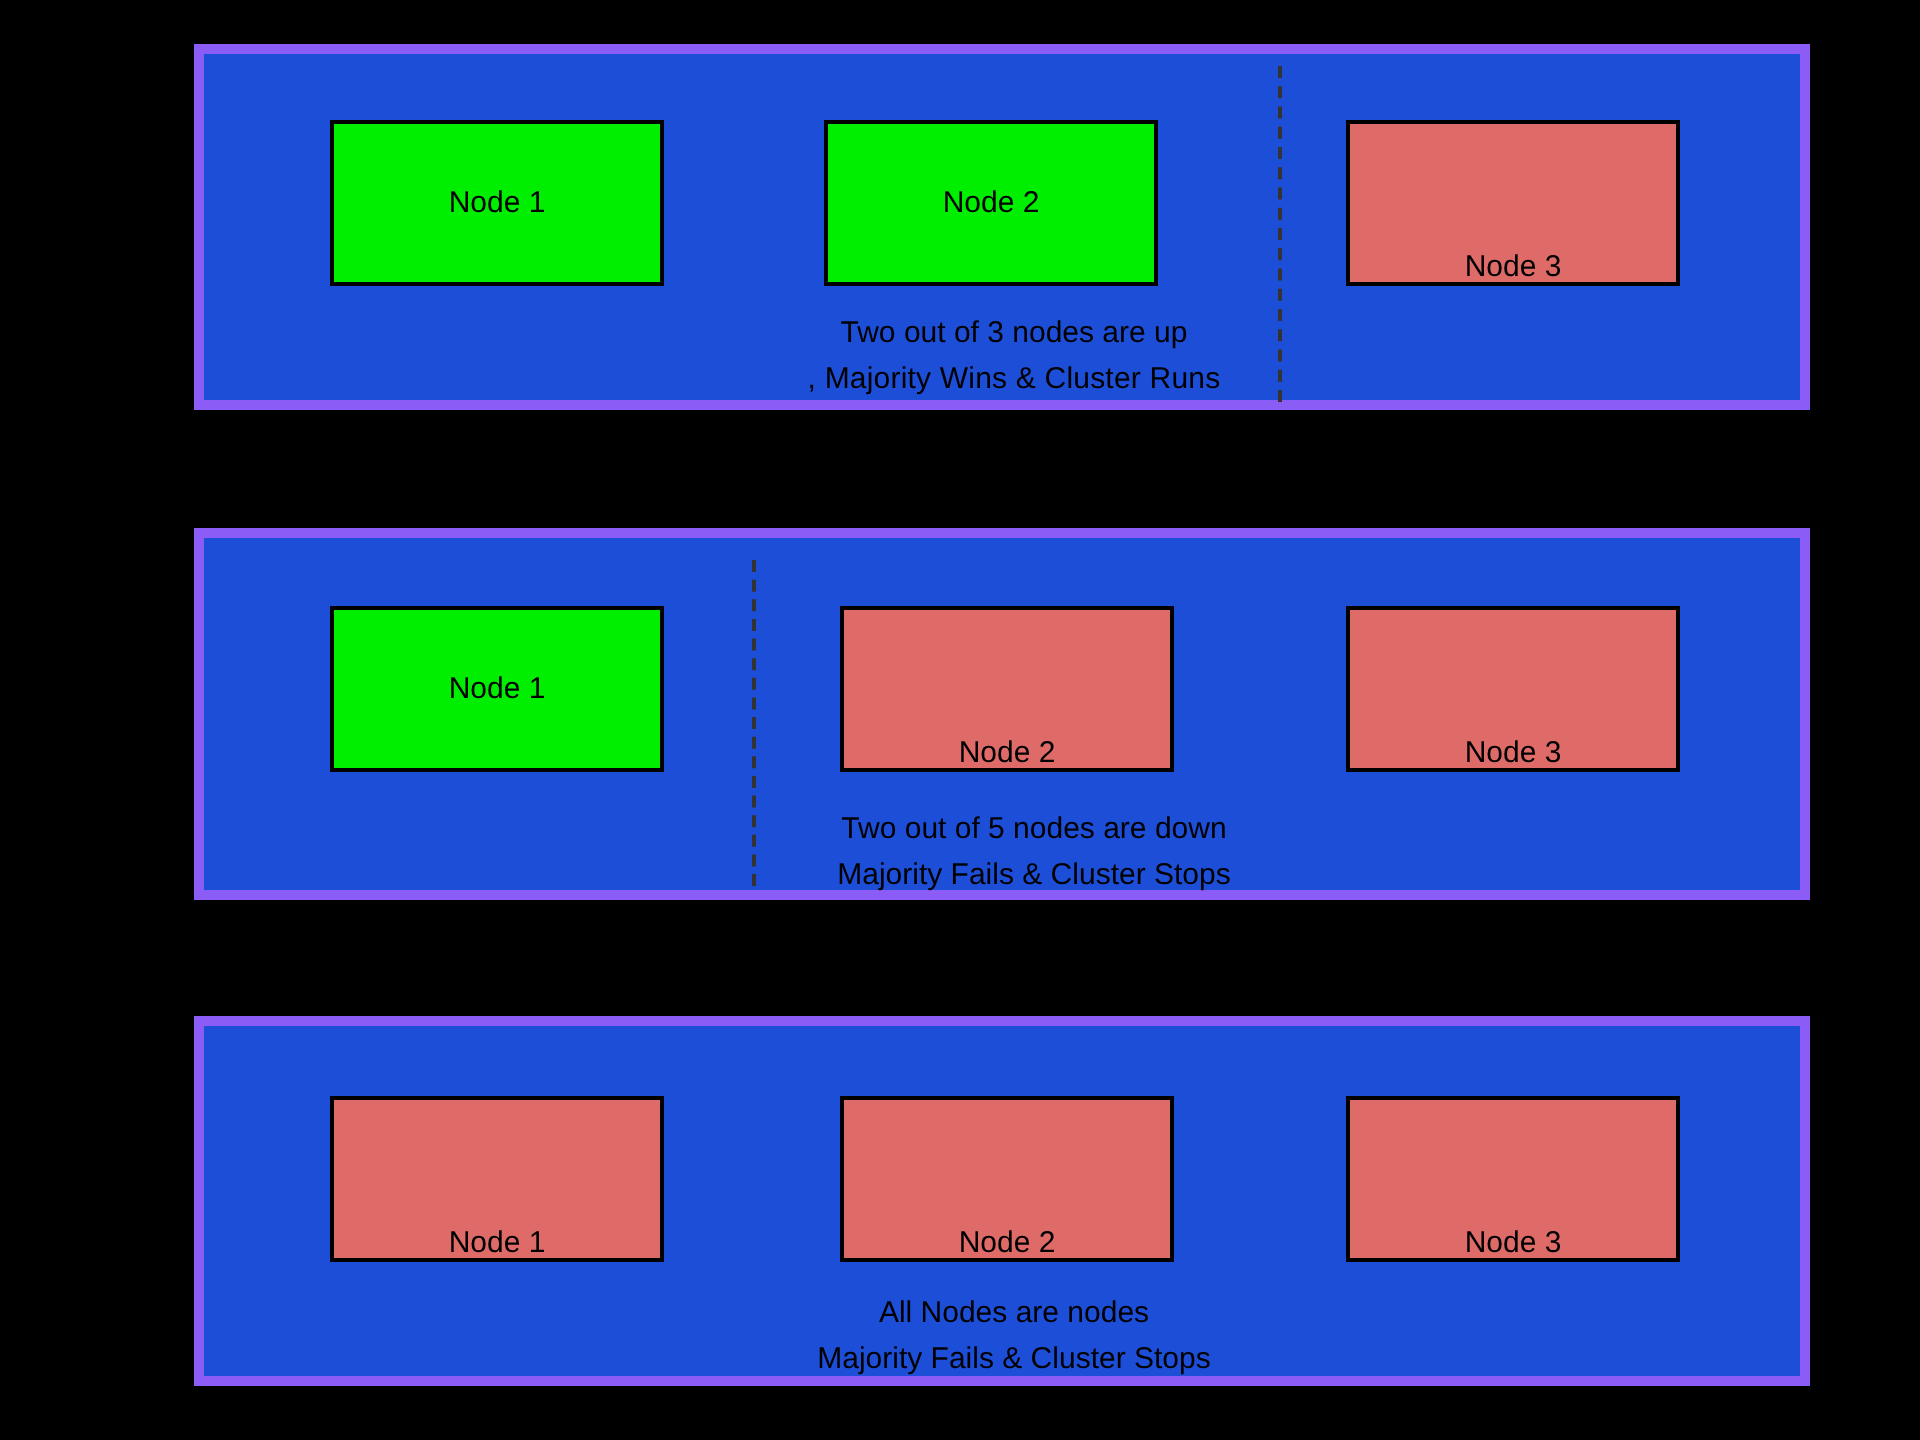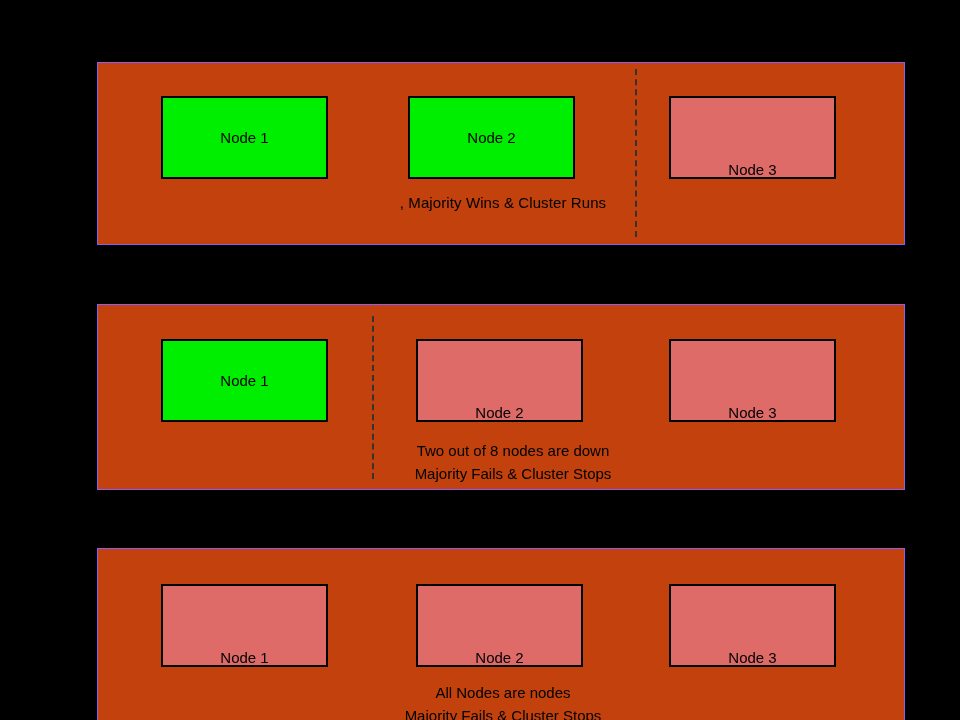--- a/index.html
+++ b/index.html
@@ -18,24 +18,23 @@
   #diagram-root {
     position: absolute;
     left: 0;
     top: 0;
     width: 960px;
     height: 720px;
   }
 
   .panel {
     position: absolute;
-    background: #c2410c;
+    background: #1d4ed8;
     box-sizing: border-box;
-    border: 1px solid #8b5cf6;
-    margin-top: 40px;
+    border: 5px solid #8b5cf6;
   }
 
   
   .panel-1 { left: 97px;  top: 22px;  width: 808px; height: 183px; }
   .panel-2 { left: 97px;  top: 264px; width: 808px; height: 186px; }
   .panel-3 { left: 97px;  top: 508px; width: 808px; height: 185px; }
 
   .node-box {
     position: absolute;
     box-sizing: border-box;
@@ -97,37 +96,38 @@
       <span>Node 1</span>
     </div>
     <div class="node-box node-up p1-n2">
       <span>Node 2</span>
     </div>
     <div class="node-box node-down p1-n3">
       <span>Node 3</span>
     </div>
     <div class="divider p1-divider"></div>
     <div class="caption p1-caption">
+      <div class="cap-line-1">Two out of 3 nodes are up</div>
       <div class="cap-line-2">, Majority Wins &amp; Cluster Runs</div>
     </div>
   </div>
 
   <div class="panel panel-2">
     <div class="node-box node-up p2-n1">
       <span>Node 1</span>
     </div>
     <div class="node-box node-down p2-n2">
       <span>Node 2</span>
     </div>
     <div class="node-box node-down p2-n3">
       <span>Node 3</span>
     </div>
     <div class="divider p2-divider"></div>
     <div class="caption p2-caption">
-      <div class="cap-line-1">Two out of 8 nodes are down</div>
+      <div class="cap-line-1">Two out of 5 nodes are down</div>
       <div class="cap-line-2">Majority Fails &amp; Cluster Stops</div>
     </div>
   </div>
 
   <div class="panel panel-3">
     <div class="node-box node-down p3-n1">
       <span>Node 1</span>
     </div>
     <div class="node-box node-down p3-n2">
       <span>Node 2</span>

